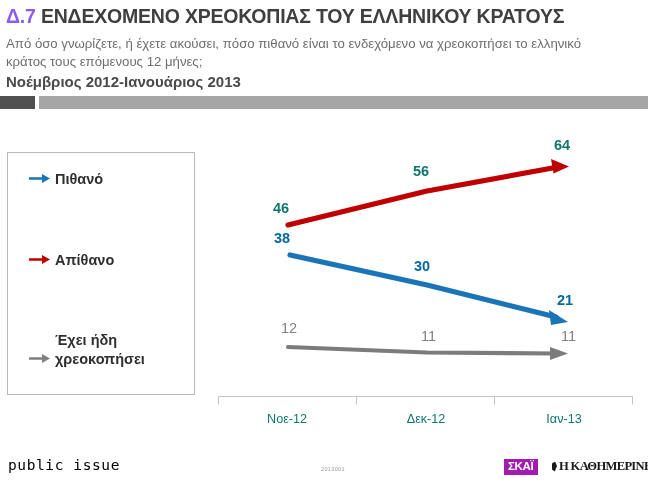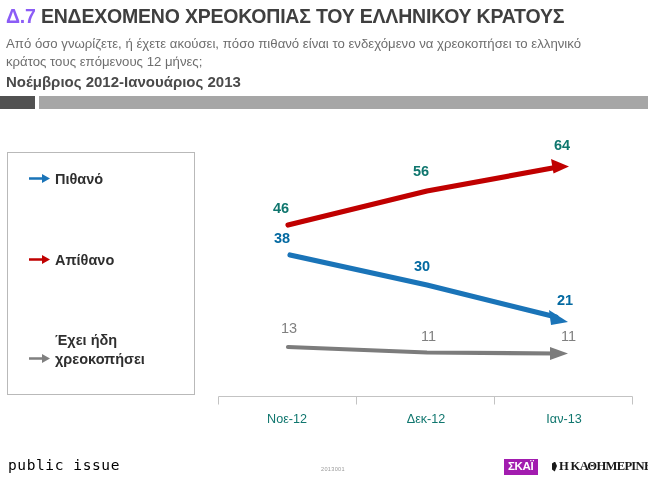--- a/index.html
+++ b/index.html
@@ -254,21 +254,21 @@
 </div>
 
 <div class="value-label red" style="left:273px; top:200px;">46</div>
 <div class="value-label red" style="left:413px; top:163px;">56</div>
 <div class="value-label red" style="left:554px; top:137px;">64</div>
 
 <div class="value-label blue" style="left:274px; top:230px;">38</div>
 <div class="value-label blue" style="left:414px; top:258px;">30</div>
 <div class="value-label blue" style="left:557px; top:292px;">21</div>
 
-<div class="value-label gray" style="left:281px; top:320px;">13</div>
+<div class="value-label gray" style="left:281px; top:320px;">12</div>
 <div class="value-label gray" style="left:421px; top:328px;">11</div>
 <div class="value-label gray" style="left:561px; top:328px;">11</div>
 
 <div class="axis-label" style="left:227px;">Νοε-12</div>
 <div class="axis-label" style="left:366px;">Δεκ-12</div>
 <div class="axis-label" style="left:504px;">Ιαν-13</div>
 
 <div class="footer-brand">public issue</div>
 <div class="footer-code">2013001</div>
 <div class="logo-skai">ΣΚΑΪ</div>

